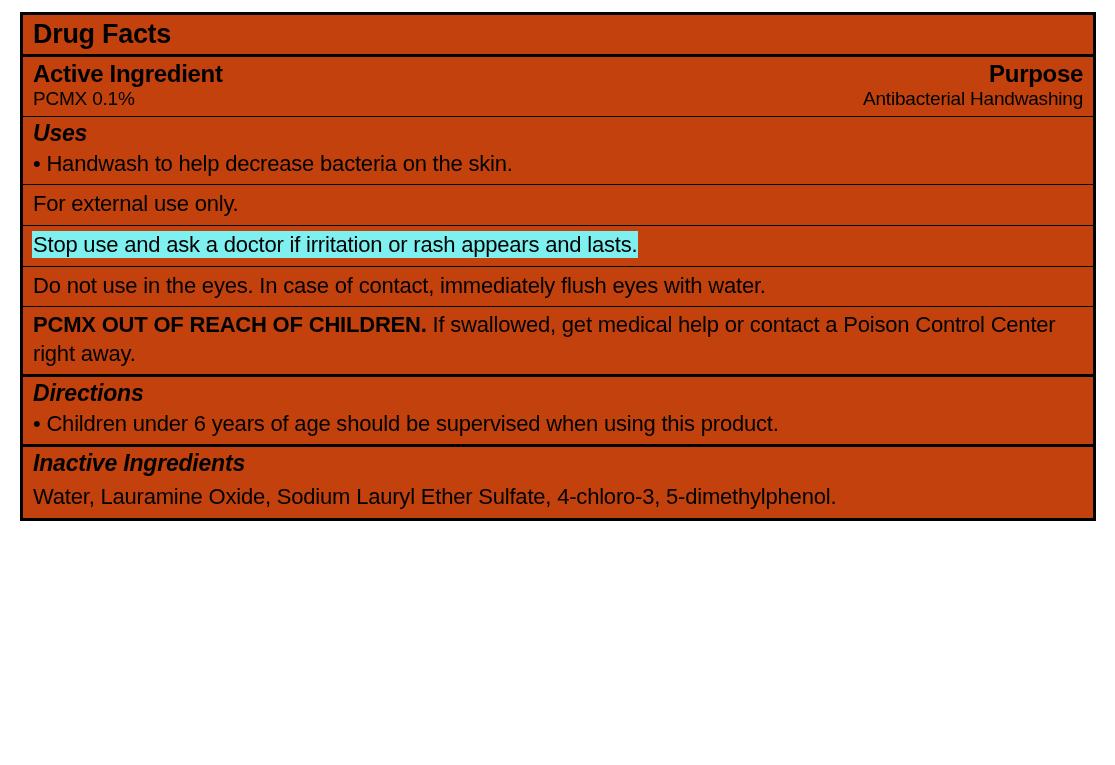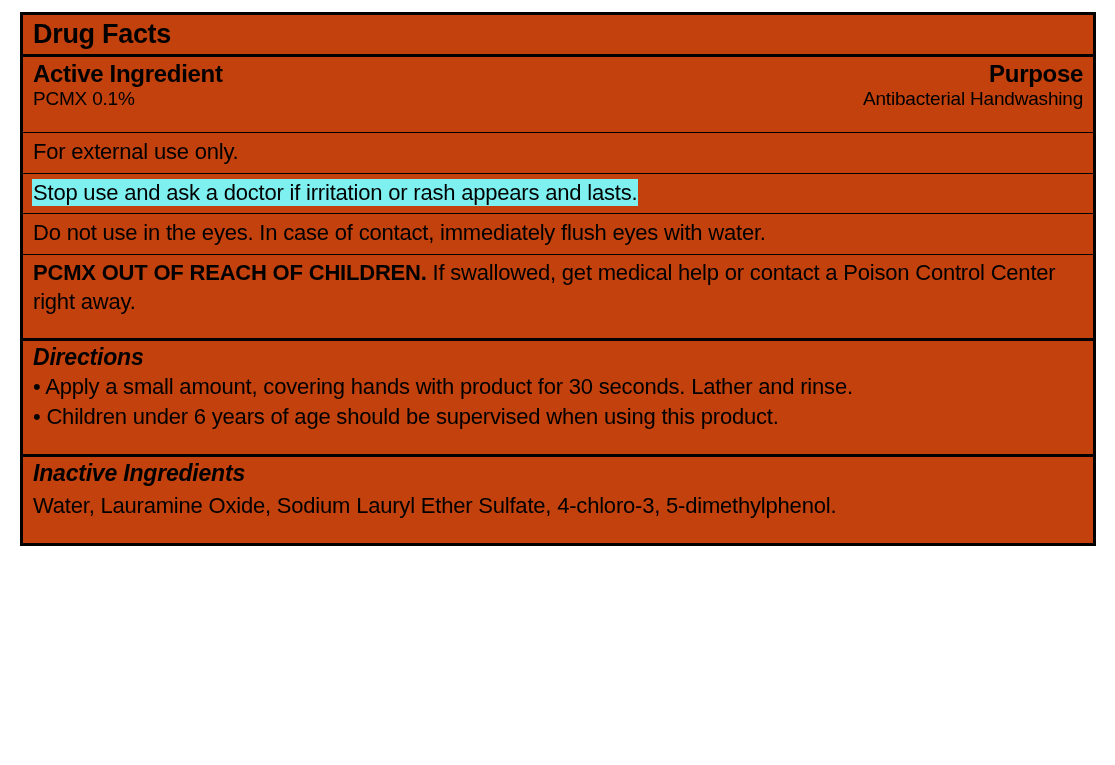--- a/index.html
+++ b/index.html
@@ -27,21 +27,21 @@
     box-sizing: border-box;
     border: 3px solid #000;
     width: 1076px;
     margin: 4px 0 0 8px;
     background: #c2410c;
   }
 
   
   .panel {
     box-sizing: border-box;
-    padding: 3px 10px 22px 10px;
+    padding: 3px 10px 6px 10px;
   }
   .rule-heavy {
     border-bottom: 3px solid #000;
   }
   .rule-thin {
     border-bottom: 1.5px solid #000;
   }
 
   .title {
     font-size: 27px;
@@ -133,39 +133,42 @@
       <div class="ai-row">
         <span class="ai-head">Active Ingredient</span>
         <span class="ai-head">Purpose</span>
       </div>
       <div class="ai-row">
         <span class="ai-val">PCMX 0.1%</span>
         <span class="ai-val">Antibacterial Handwashing</span>
       </div>
     </div>
 
+    <div class="panel rule-thin">
+      <div class="section-head">Uses</div>
+      <div class="bullet-line">• Handwash to help decrease bacteria on the skin.</div>
+    </div>
 
     <div>
       <div class="warn-sub">
         <span class="body-text">For external use only.</span>
       </div>
       <div class="warn-sub">
         <span class="body-text highlight">Stop use and ask a doctor if irritation or rash appears and lasts.</span>
       </div>
       <div class="warn-sub">
         <span class="body-text">Do not use in the eyes. In case of contact, immediately flush eyes with water.</span>
       </div>
       <div class="panel rule-heavy">
         <div class="koroc"><b>PCMX OUT OF REACH OF CHILDREN.</b><span> If swallowed, get medical help or contact a Poison Control Center right away.</span></div>
       </div>
     </div>
 
     <div class="panel rule-heavy">
       <div class="section-head">Directions</div>
-      <div class="bullet-line">• Apply a small amount, covering hands with product for 30 seconds. Lather and rinse.</div>
       <div class="bullet-line">• Children under 6 years of age should be supervised when using this product.</div>
     </div>
 
     <div class="panel">
       <div class="section-head">Inactive Ingredients</div>
       <div class="inactive-body">Water, Lauramine Oxide, Sodium Lauryl Ether Sulfate, 4-chloro-3, 5-dimethylphenol.</div>
     </div>
 
   </div>
 </div>

